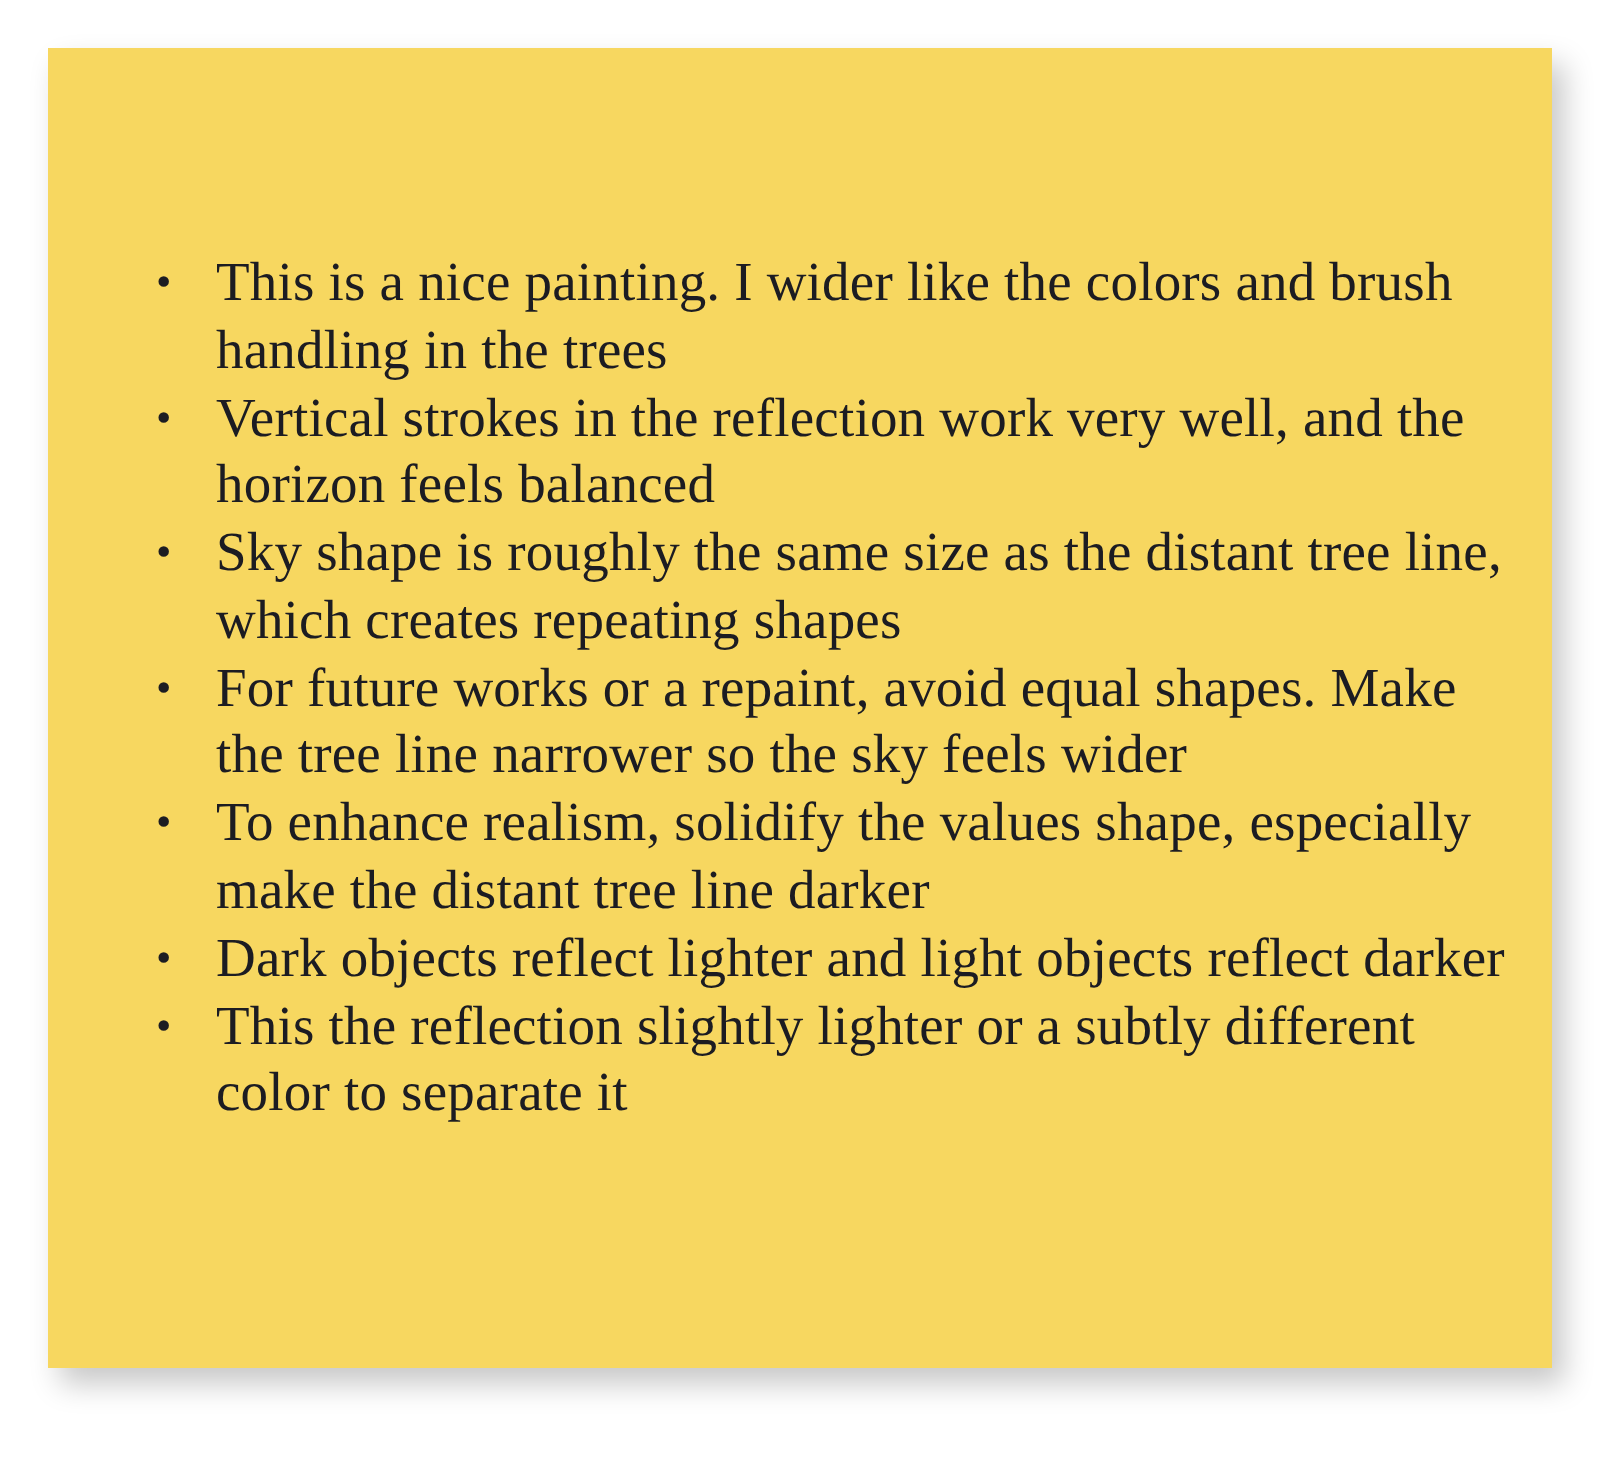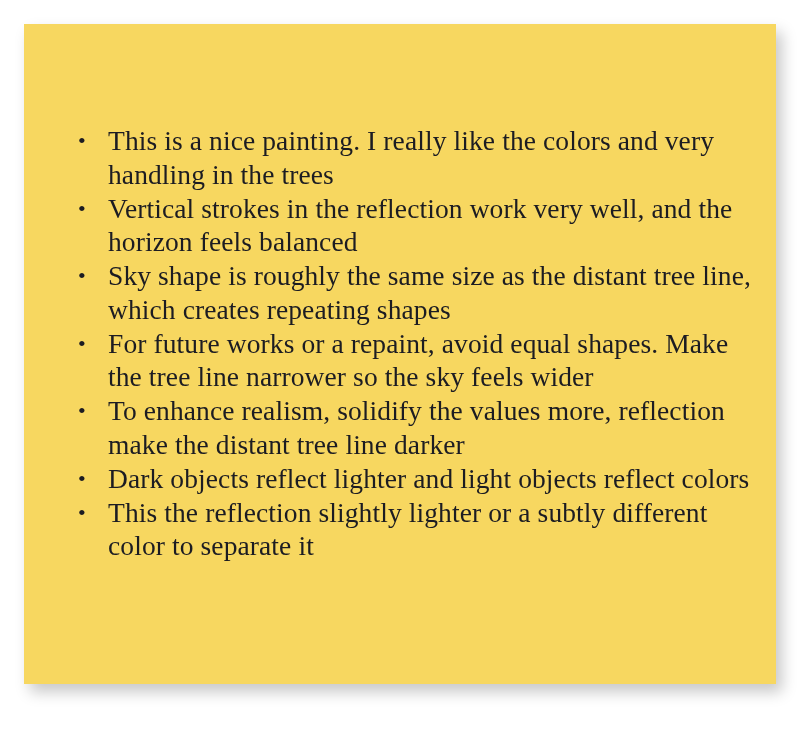--- a/index.html
+++ b/index.html
@@ -59,41 +59,41 @@
   }
 </style>
 </head>
 <body>
 
 <div class="canvas">
   <div class="note" style="background: rgb(247, 215, 96); color: rgb(28, 28, 34);">
     <ul class="note-list">
       <li class="note-item">
         <span class="bullet">•</span>
-        <span class="item-text">This is a nice painting. I really like the colors and very handling in the trees</span>
+        <span class="item-text">This is a nice painting. I wider like the colors and brush handling in the trees</span>
       </li>
       <li class="note-item">
         <span class="bullet">•</span>
         <span class="item-text">Vertical strokes in the reflection work very well, and the horizon feels balanced</span>
       </li>
       <li class="note-item">
         <span class="bullet">•</span>
         <span class="item-text">Sky shape is roughly the same size as the distant tree line, which creates repeating shapes</span>
       </li>
       <li class="note-item">
         <span class="bullet">•</span>
         <span class="item-text">For future works or a repaint, avoid equal shapes. Make the tree line narrower so the sky feels wider</span>
       </li>
       <li class="note-item">
         <span class="bullet">•</span>
-        <span class="item-text">To enhance realism, solidify the values more, reflection make the distant tree line darker</span>
+        <span class="item-text">To enhance realism, solidify the values shape, especially make the distant tree line darker</span>
       </li>
       <li class="note-item">
         <span class="bullet">•</span>
-        <span class="item-text">Dark objects reflect lighter and light objects reflect colors</span>
+        <span class="item-text">Dark objects reflect lighter and light objects reflect darker</span>
       </li>
       <li class="note-item">
         <span class="bullet">•</span>
         <span class="item-text">This the reflection slightly lighter or a subtly different color to separate it</span>
       </li>
     </ul>
   </div>
 </div>
 
 </body></html>

